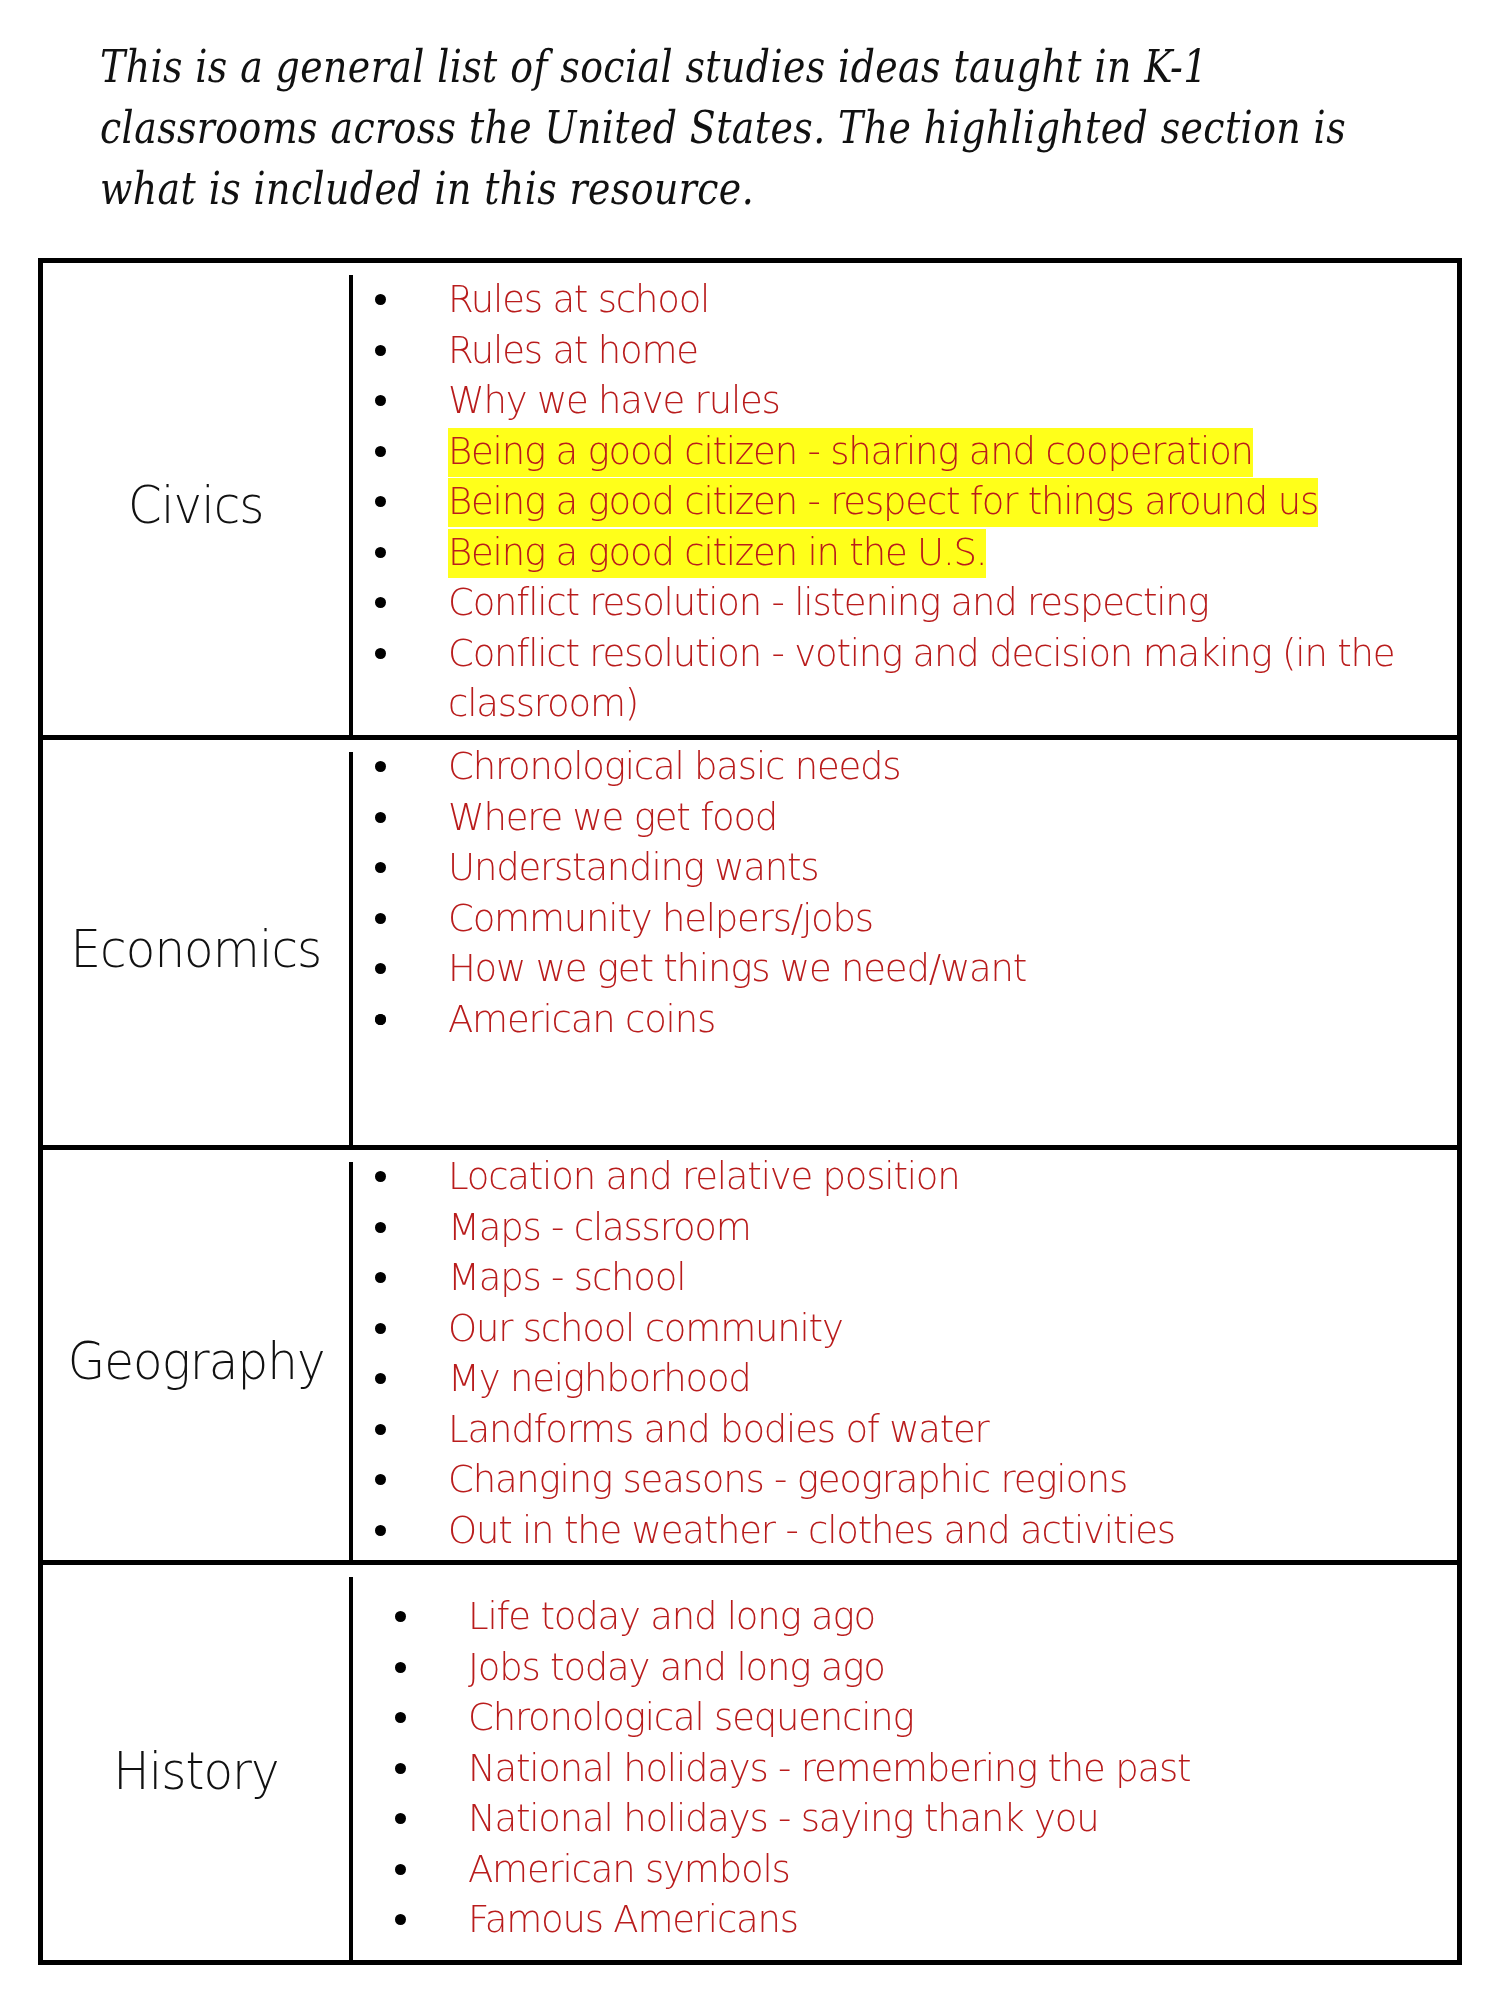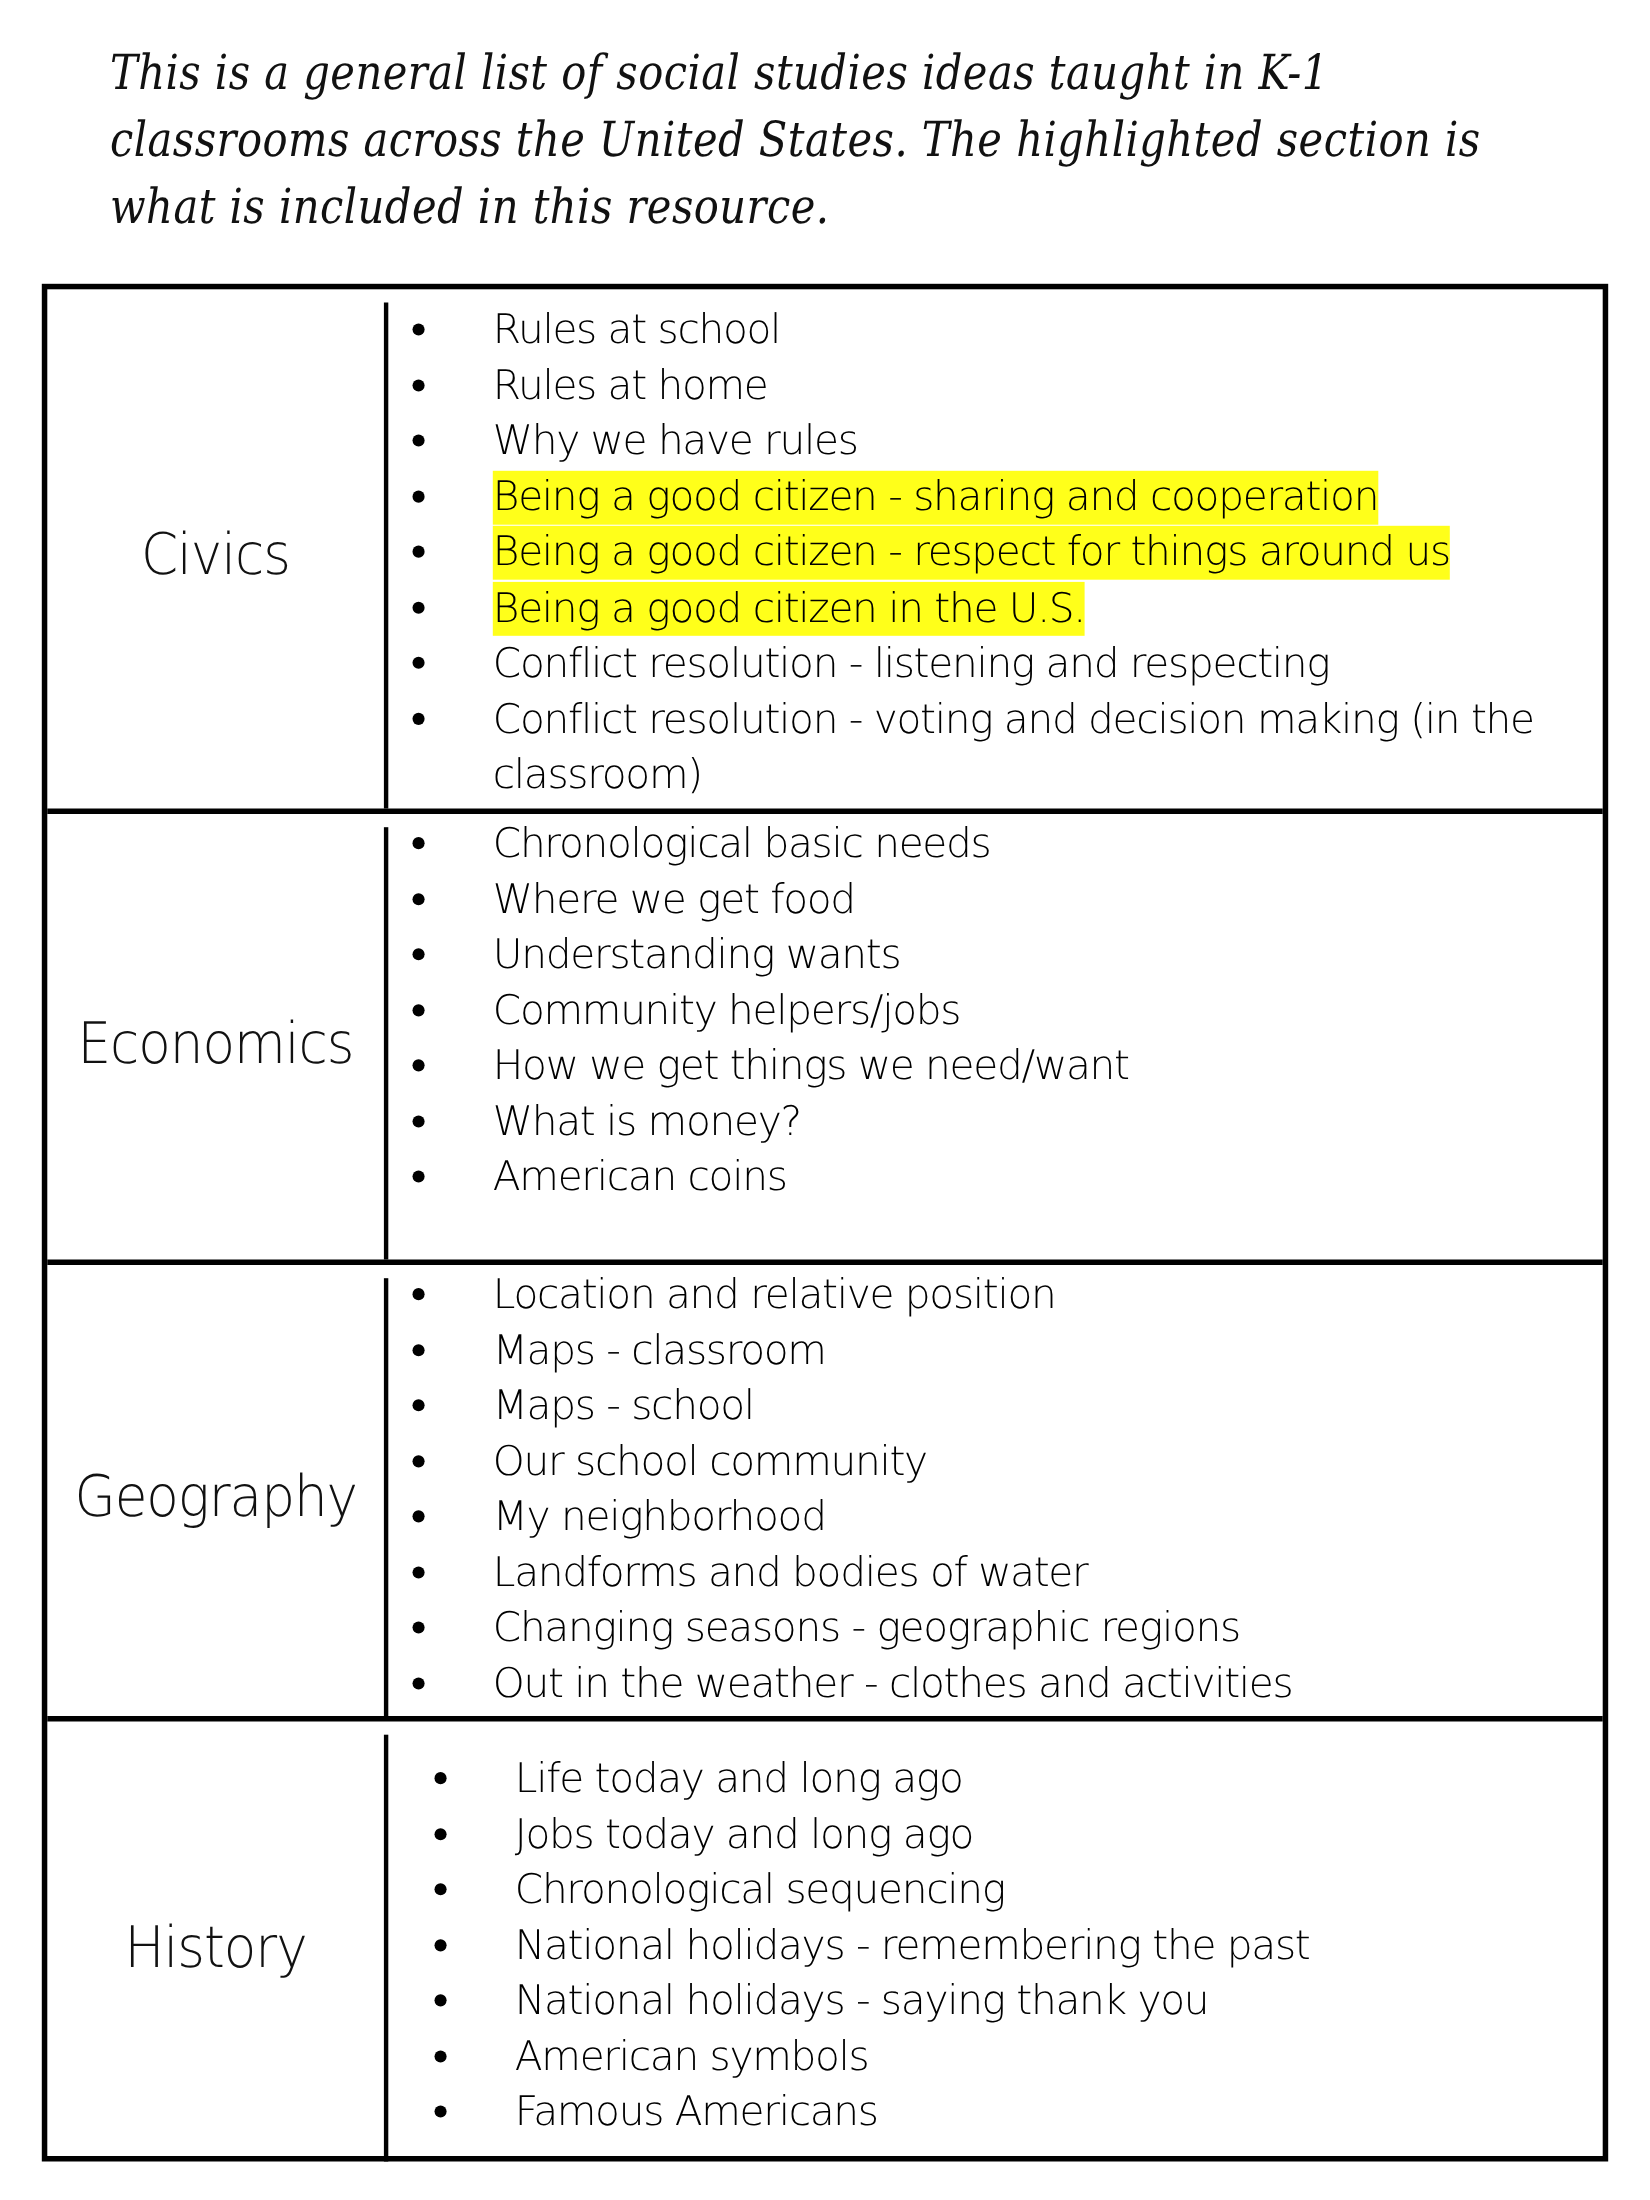--- a/index.html
+++ b/index.html
@@ -36,21 +36,21 @@
       transform: scaleX(0.93);
     }
     .list-cell {
       position: absolute; left: 310px; right: 0; top: 0; bottom: 0;
       box-sizing: border-box;
     }
     ul.items { list-style: none; margin: 0; padding: 0; }
     .item {
       position: relative; padding-left: 95px;
       font-family: "DejaVu Sans", sans-serif;
-      font-size: 37px; line-height: 50.5px; color: #000000;
+      font-size: 37px; line-height: 50.5px; color: #b91c1c;
       letter-spacing: -1.2px; font-weight: 200;
     }
     .bullet {
       position: absolute; left: 22px; top: 19px;
       width: 11px; height: 11px; border-radius: 50%; background: #000;
     }
     .txt { display: inline; }
     .txt.hl { background: #ffff1a; padding: 2px 0 4px 0; }
     .item-wrap { padding-right: 30px; }
   </style>
@@ -87,21 +87,21 @@
     <div class="label-cell">
       <span class="label">Economics</span>
     </div>
     <div class="list-cell" style="padding-top:2px;">
       <ul class="items">
         <li class="item"><span class="bullet"></span><span class="txt">Chronological basic needs</span></li>
         <li class="item"><span class="bullet"></span><span class="txt">Where we get food</span></li>
         <li class="item"><span class="bullet"></span><span class="txt">Understanding wants</span></li>
         <li class="item"><span class="bullet"></span><span class="txt">Community helpers/jobs</span></li>
         <li class="item"><span class="bullet"></span><span class="txt">How we get things we need/want</span></li>
-        <li class="item"><span class="bullet"></span><span class="txt">What is money?</span></li>
+        <li class="item"><span class="bullet"></span></li>
         <li class="item"><span class="bullet"></span><span class="txt">American coins</span></li>
       </ul>
     </div>
   </div>
 
   <div class="row" style="top:882px; height:415px;">
     <div class="label-cell">
       <span class="label">Geography</span>
     </div>
     <div class="list-cell" style="padding-top:2px;">

